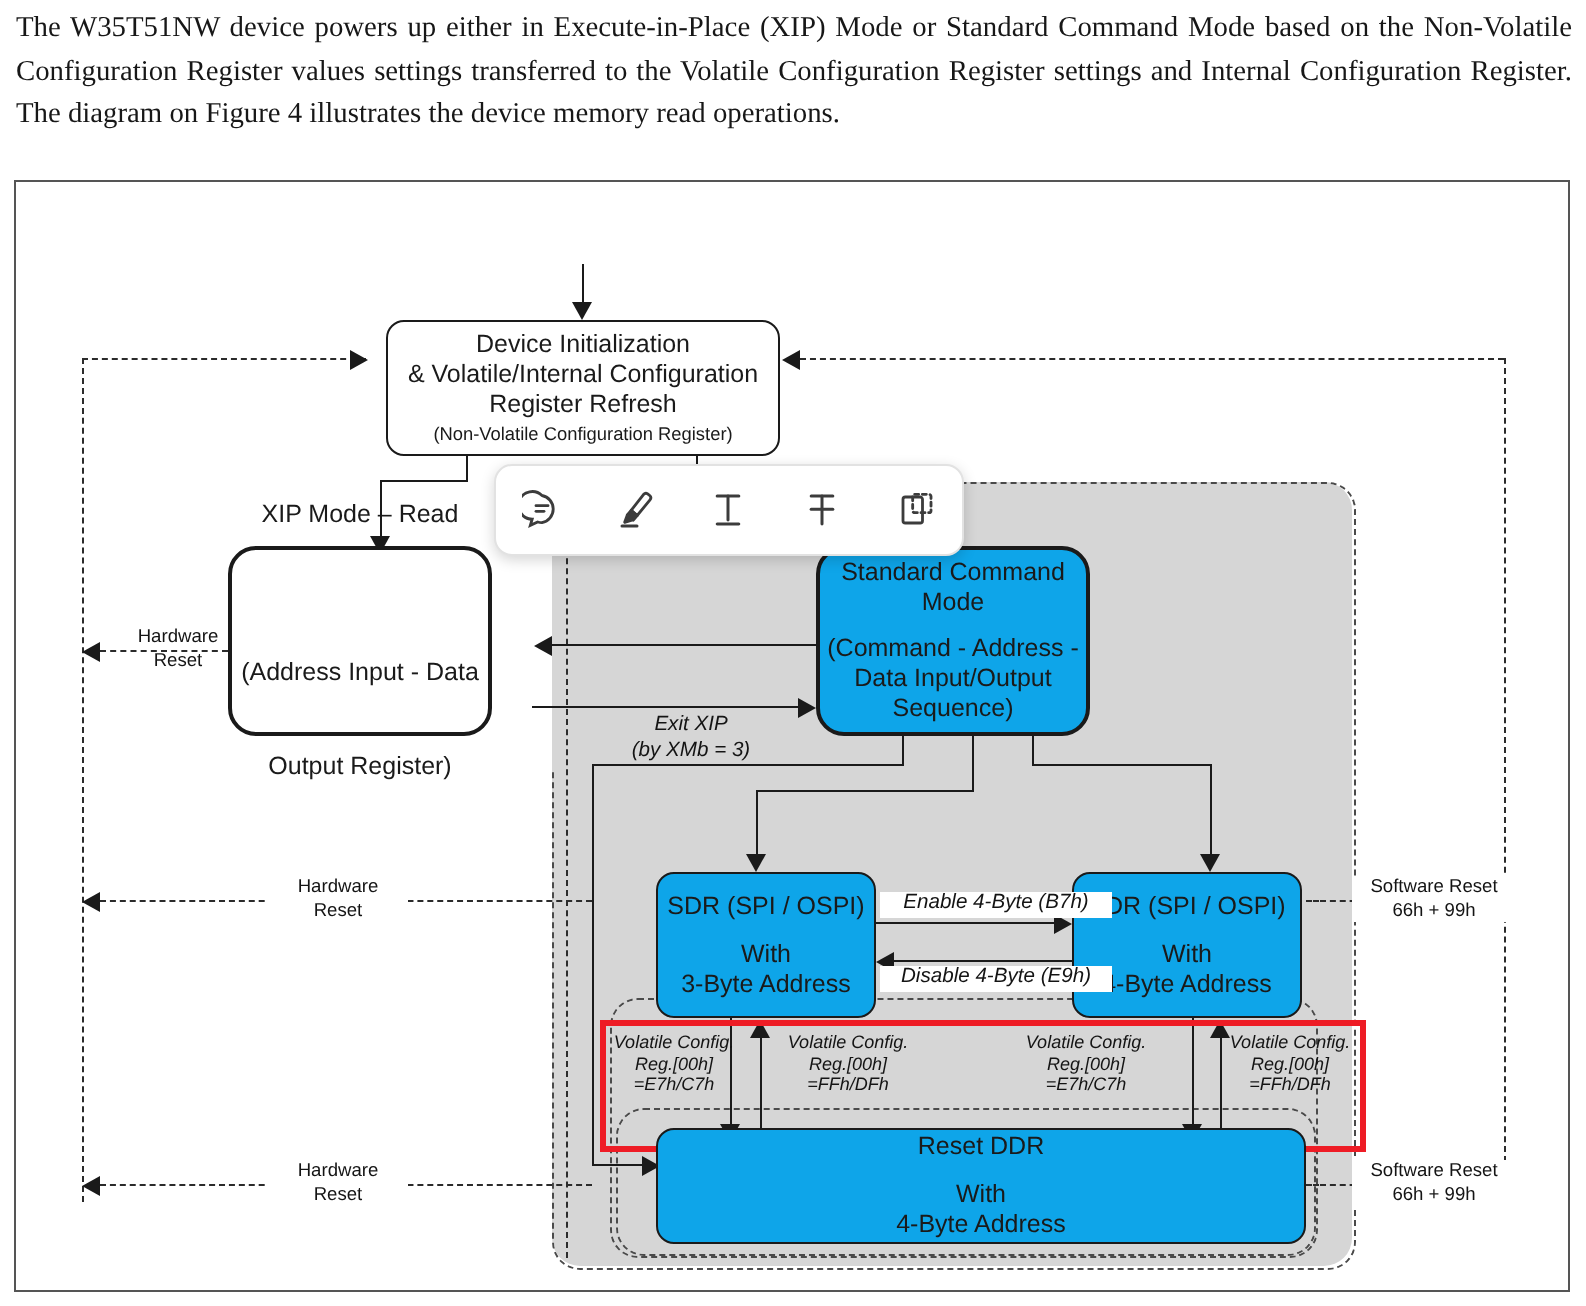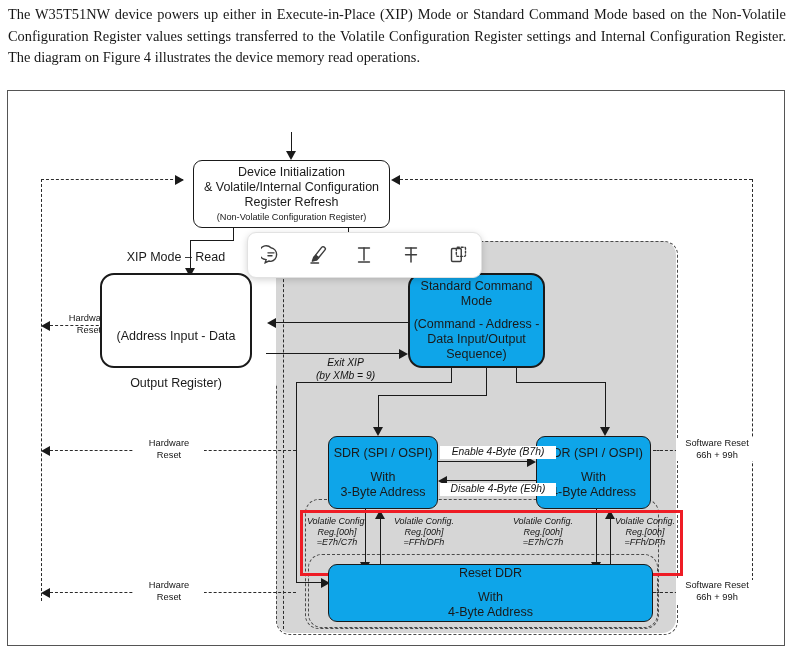--- a/index.html
+++ b/index.html
@@ -140,21 +140,21 @@
     <div class="sub">(Non-Volatile Configuration Register)</div>
   </div>
 
   <div class="vline" style="left:225px;top:137px;height:12px;"></div>
   <div class="hline" style="left:182px;top:149px;width:44px;"></div>
   <div class="vline" style="left:182px;top:149px;height:30px;"></div>
   <div class="arr down" style="left:177px;top:177px;"></div>
 
   <div class="vline" style="left:340px;top:137px;height:45px;"></div>
 
-  <div class="node strong" style="left:92px;top:182px;width:152px;height:95px;border-radius:14px;gap:32px;">
+  <div class="node strong" style="left:106px;top:182px;width:132px;height:95px;border-radius:14px;gap:32px;">
     <div>XIP Mode – Read</div>
     <div style="height:11px;"></div>
     <div>(Address Input - Data</div>
     <div>Output Register)</div>
   </div>
 
   <div class="node strong gray" style="left:400px;top:182px;width:137px;height:95px;border-radius:14px;">
     <div>Standard Command</div>
     <div>Mode</div>
     <div style="height:8px;"></div>
@@ -163,21 +163,21 @@
     <div>Sequence)</div>
   </div>
 
   <div class="hline" style="left:268px;top:231px;width:132px;"></div>
   <div class="arr left" style="left:259px;top:226.5px;"></div>
 
   <div class="hline" style="left:258px;top:262px;width:133px;"></div>
   <div class="arr right" style="left:391px;top:257.5px;"></div>
   <div class="cap" style="left:275px;top:266px;width:125px;">
     <div>Exit XIP</div>
-    <div>(by XMb = 9)</div>
+    <div>(by XMb = 3)</div>
   </div>
 
   <div class="vline" style="left:443px;top:277px;height:14px;"></div>
   <div class="hline" style="left:288px;top:291px;width:156px;"></div>
   <div class="vline" style="left:288px;top:291px;height:200px;"></div>
   <div class="hline" style="left:288px;top:491px;width:29px;"></div>
   <div class="arr right" style="left:313px;top:486.5px;"></div>
 
   <div class="vline" style="left:478px;top:277px;height:27px;"></div>
   <div class="hline" style="left:370px;top:304px;width:109px;"></div>

